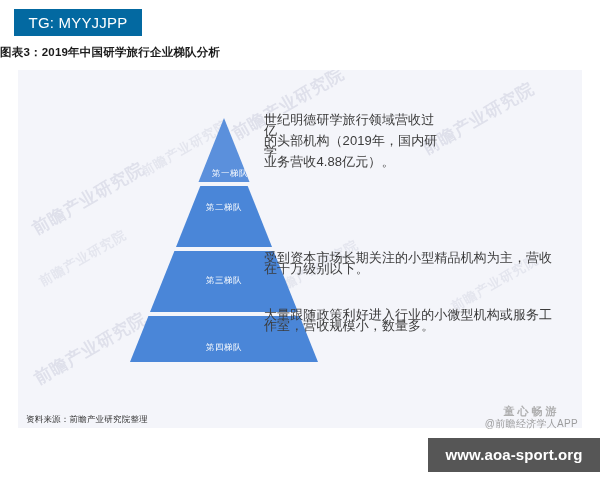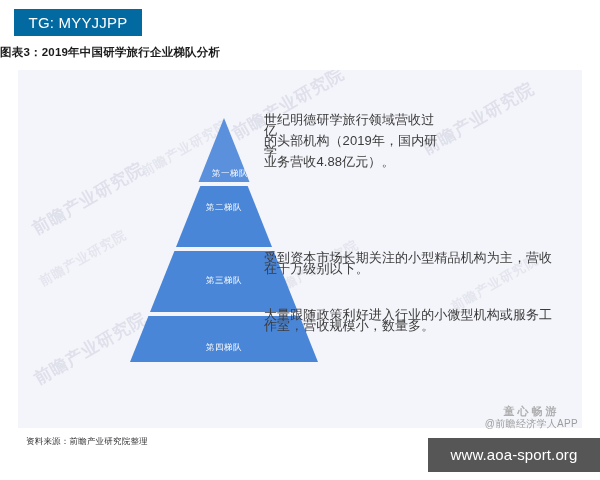--- a/index.html
+++ b/index.html
@@ -98,21 +98,21 @@
     font-size: 13px;
     line-height: 10.6px;
     letter-spacing: 0.1px;
     white-space: pre-line;
   }
 
   
   #source-note {
     position: absolute;
     left: 26px;
-    top: 436px;
+    top: 414px;
     font-size: 8.5px;
     color: #333333;
     letter-spacing: 0.2px;
   }
 
   
   #app-watermark {
     position: absolute;
     right: 22px;
     top: 404px;
@@ -142,20 +142,21 @@
     top: 438px;
     width: 172px;
     height: 34px;
     background: #565656;
     color: #ffffff;
     font-size: 15px;
     line-height: 34px;
     text-align: center;
     letter-spacing: 0.1px;
     z-index: 40;
+    font-weight: bold;
   }
 </style>
 </head>
 <body>
 
 <div id="tg-badge">TG: MYYJJPP</div>
 
 <div id="chart-title">图表3：2019年中国研学旅行企业梯队分析</div>
 
 <div id="chart-panel">

